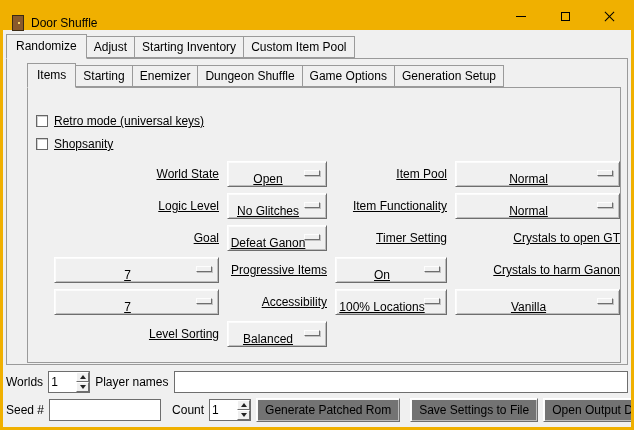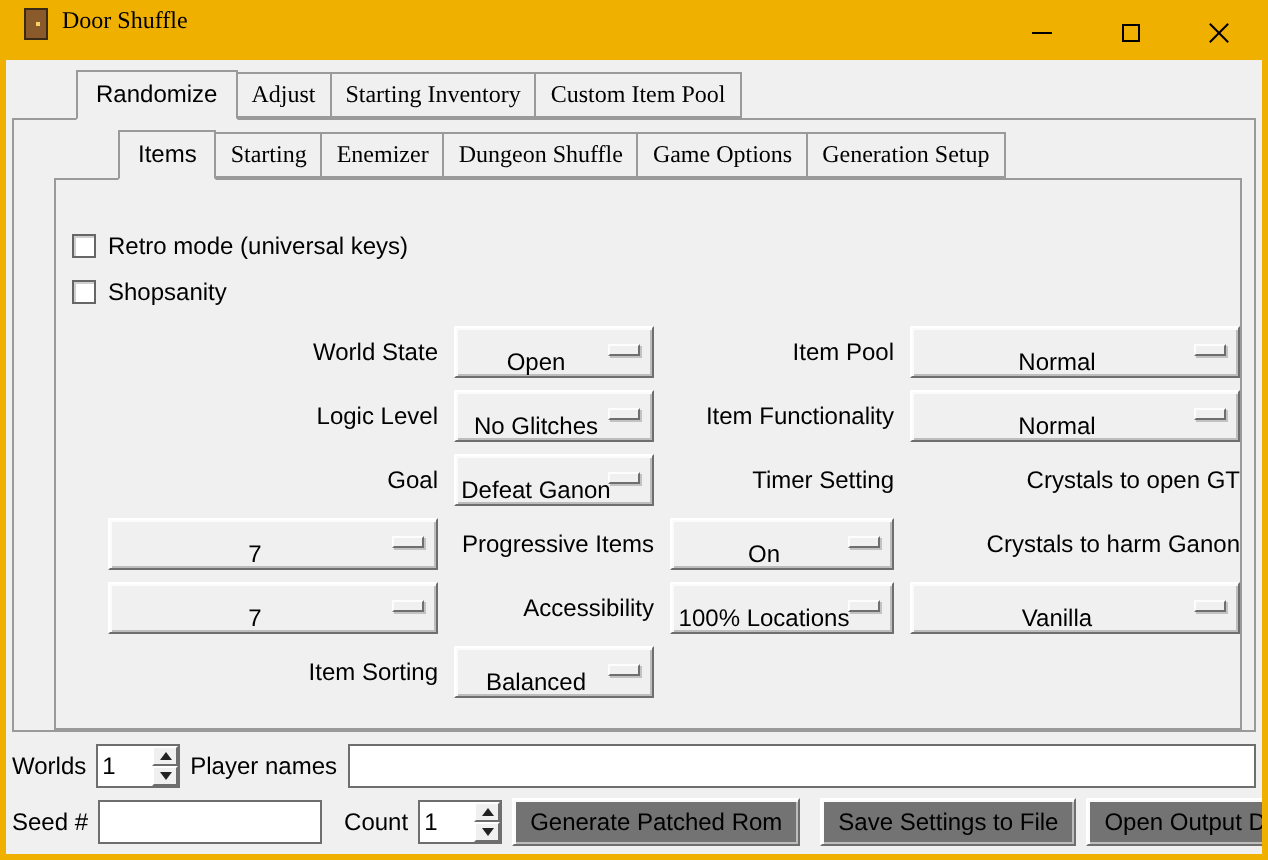--- a/index.html
+++ b/index.html
@@ -14,23 +14,22 @@
     width: 634px; height: 430px;
     border: 3px solid #f0b000;
     background: #f0f0f0;
     display: flex; flex-direction: column;
     overflow: hidden;
   }
   
   .titlebar {
     height: 27px; flex: 0 0 auto;
     background: #f0b000;
-    display: flex; align-items: flex-start;
+    display: flex; align-items: flex-end;
     padding-left: 6px;
-    font-family: Liberation Serif, serif;
   }
   .app-icon {
     width: 16px; height: 16px; margin-right: 6px;
     position: relative; flex: 0 0 auto;
   }
   .app-icon::before {            
     content:""; position:absolute; left:3px; top:1px;
     width:10px; height:14px; background:#8a5a2b; border:1px solid #3a2a14;
   }
   .app-icon::after {             
@@ -51,40 +50,40 @@
     content:""; position:absolute; left:-1px; top:5px;
     width:13px; height:1px; background:#000;
   }
   .icon-close::before { transform: rotate(45deg); }
   .icon-close::after  { transform: rotate(-45deg); }
 
   
   .client { flex: 1; padding: 3px 3px 0 3px; display: flex; flex-direction: column; overflow: hidden; }
 
   
-  .tabs { display: flex; align-items: flex-end; position: relative; z-index: 2; margin-left: 32px; }
+  .tabs { display: flex; align-items: flex-end; position: relative; z-index: 2; }
   .tab {
     border: 1px solid #9a9a9a;
     background: #f0f0f0;
     padding: 3px 7px;
     margin-top: 3px;
     white-space: nowrap;
     cursor: default;
   }
-  .tab + .tab { margin-left: -1px; font-family: Liberation Serif, serif; }
+  .tab + .tab { margin-left: -1px; }
   .tab.selected {
     margin-top: 0;
     padding: 4px 9px 5px 9px;
     border-bottom-color: #f0f0f0;
     margin-bottom: -1px;
     position: relative; z-index: 3;
   }
   .pane { border: 1px solid #9a9a9a; background: #f0f0f0; position: relative; z-index: 1; }
   .pane1 { height: 308px; padding: 3px 6px 0 20px; }
-  .pane2 { height: 276px; padding-top: 21px; }
+  .pane2 { height: 276px; padding-top: 21px; text-decoration: underline; }
 
   
   .chk-row { display: flex; align-items: center; gap: 6px; margin: 5px 0 9px 8px; }
   .chk-box {
     width: 12px; height: 12px; background: #fff;
     border: 1px solid #666;
     box-shadow: inset 1px 1px 0 #cfcfcf;
     flex: 0 0 auto;
   }
   .chk-label { white-space: nowrap; }
@@ -260,21 +259,21 @@
           <div class="opt-label">Accessibility</div>
           <button type="button" class="optbtn">
             <span>100% Locations</span>
             <span class="opt-ind"></span>
           </button>
 
           <button type="button" class="optbtn">
             <span>Vanilla</span>
             <span class="opt-ind"></span>
           </button>
-          <div class="opt-label">Item Sorting</div>
+          <div class="opt-label">Level Sorting</div>
           <button type="button" class="optbtn">
             <span>Balanced</span>
             <span class="opt-ind"></span>
           </button>
 
         </div>
       </div>
     </div>
 
     <div class="bottom">

